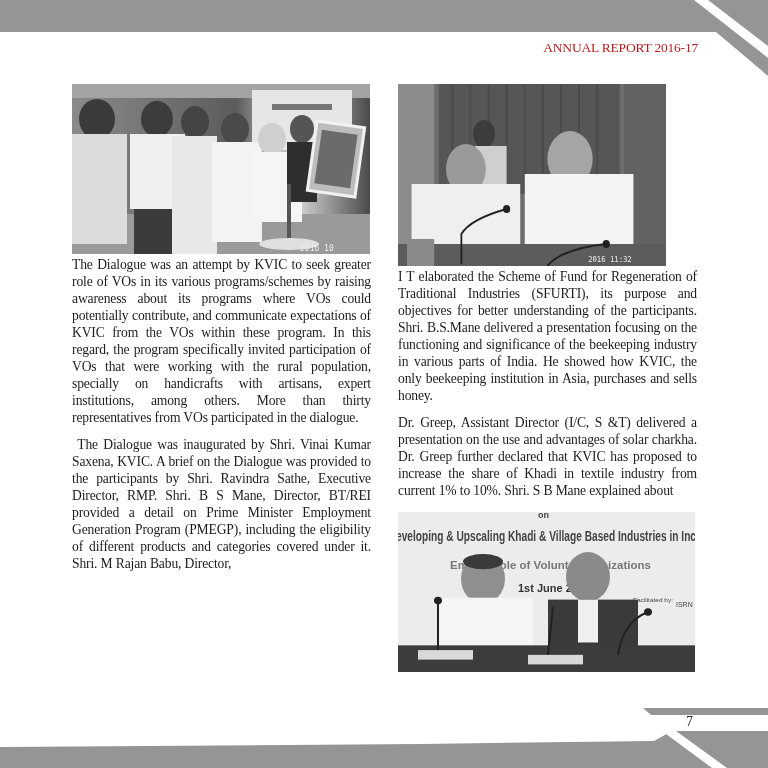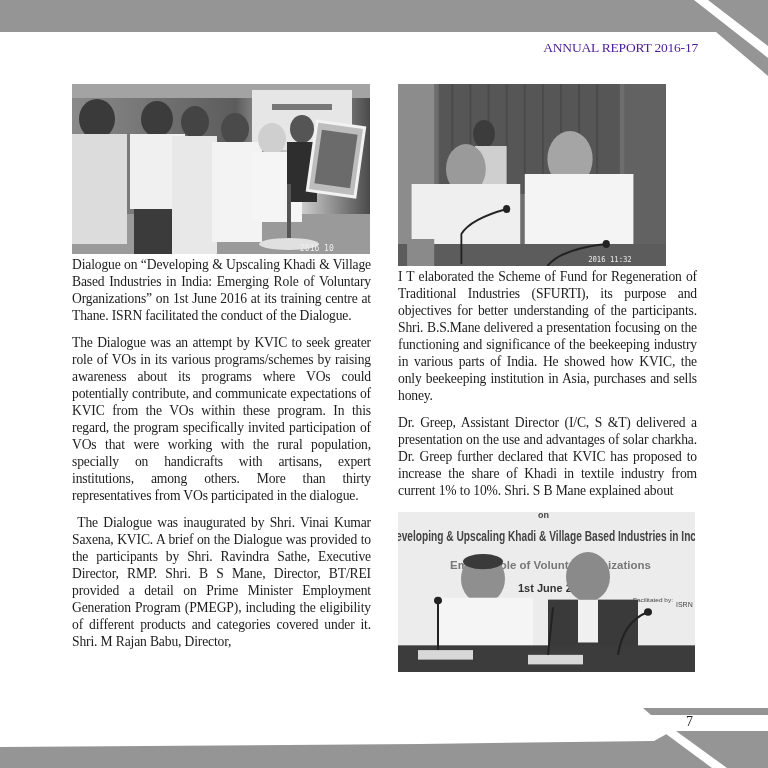--- a/index.html
+++ b/index.html
@@ -5,21 +5,21 @@
     html, body { margin: 0; padding: 0; }
     body {
       width: 768px; height: 768px; position: relative; overflow: hidden;
       background: #ffffff;
       font-family: "Liberation Serif", "DejaVu Serif", serif;
       color: #1a1a1a;
     }
     .deco { position: absolute; left: 0; top: 0; }
     .running-head {
       position: absolute; right: 70px; top: 40px;
-      font-size: 13.5px; letter-spacing: -0.2px; color: #4c1d95;
+      font-size: 13.5px; letter-spacing: -0.2px; color: #b91c1c;
     }
     .photo {
       position: absolute; overflow: hidden; background: #a16207;
     }
     .photo svg { display: block; width: 100%; height: 100%; }
     .col {
       position: absolute;
       font-size: 13.6px; line-height: 17px;
       text-align: justify; text-justify: inter-word;
       letter-spacing: -0.15px;
@@ -129,21 +129,20 @@
     <circle cx="120" cy="125" r="4" fill="#222"></circle>
     <path d="M165 182 Q180 165 230 160" stroke="#222" stroke-width="2" fill="none"></path>
     <circle cx="230" cy="160" r="4" fill="#222"></circle>
 
     <rect x="10" y="155" width="30" height="27" fill="#8a8a8a"></rect>
     <text class="stamp" x="210" y="178">2016 11:32</text>
   </svg>
 </div>
 
 <div class="col col-left">
-  <p>Dialogue on “Developing &amp; Upscaling Khadi &amp; Village Based Industries in India: Emerging Role of Voluntary Organizations” on 1st June 2016 at its training centre at Thane. ISRN facilitated the conduct of the Dialogue.</p>
   <p>The Dialogue was an attempt by KVIC to seek greater role of VOs in its various programs/schemes by raising awareness about its programs where VOs could potentially contribute, and communicate expectations of KVIC from the VOs within these program. In this regard, the program specifically invited participation of VOs that were working with the rural population, specially on handicrafts with artisans, expert institutions, among others. More than thirty representatives from VOs participated in the dialogue.</p>
   <p>&nbsp;The Dialogue was inaugurated by Shri. Vinai Kumar Saxena, KVIC. A brief on the Dialogue was provided to the participants by Shri. Ravindra Sathe, Executive Director, RMP.  Shri. B S Mane, Director, BT/REI provided a detail on Prime Minister Employment Generation Program (PMEGP), including the eligibility of different products and categories covered under it.  Shri. M Rajan Babu, Director,</p>
 </div>
 
 <div class="col col-right">
   <p>I T elaborated the Scheme of Fund for Regeneration of Traditional Industries (SFURTI), its purpose and objectives for better understanding of the participants. Shri.  B.S.Mane delivered a presentation focusing on the functioning and significance of the beekeeping industry in various parts of India. He showed how KVIC, the only beekeeping institution in Asia, purchases and sells honey.</p>
   <p>Dr. Greep, Assistant Director (I/C, S &amp;T) delivered a presentation on the use and advantages of solar charkha. Dr. Greep further declared that KVIC has proposed to increase the share of Khadi in textile industry from current 1% to 10%. Shri. S B Mane explained about</p>
 </div>
 
 <div class="photo" style="left:398px; top:512px; width:297px; height:160px;">

